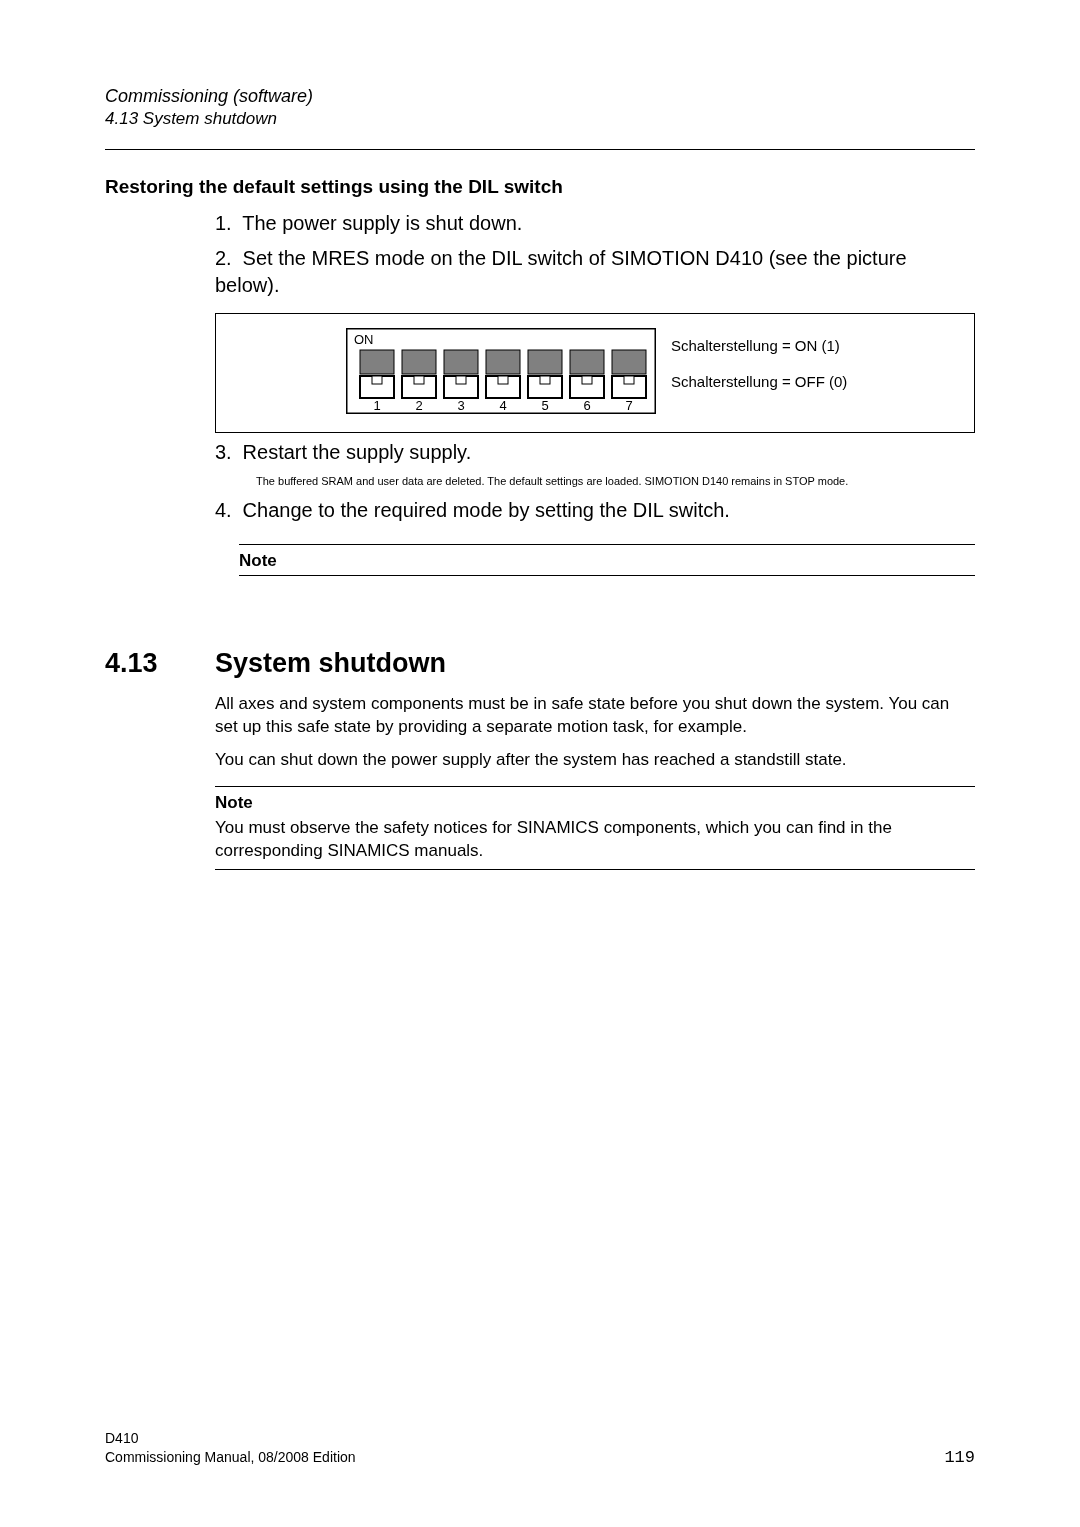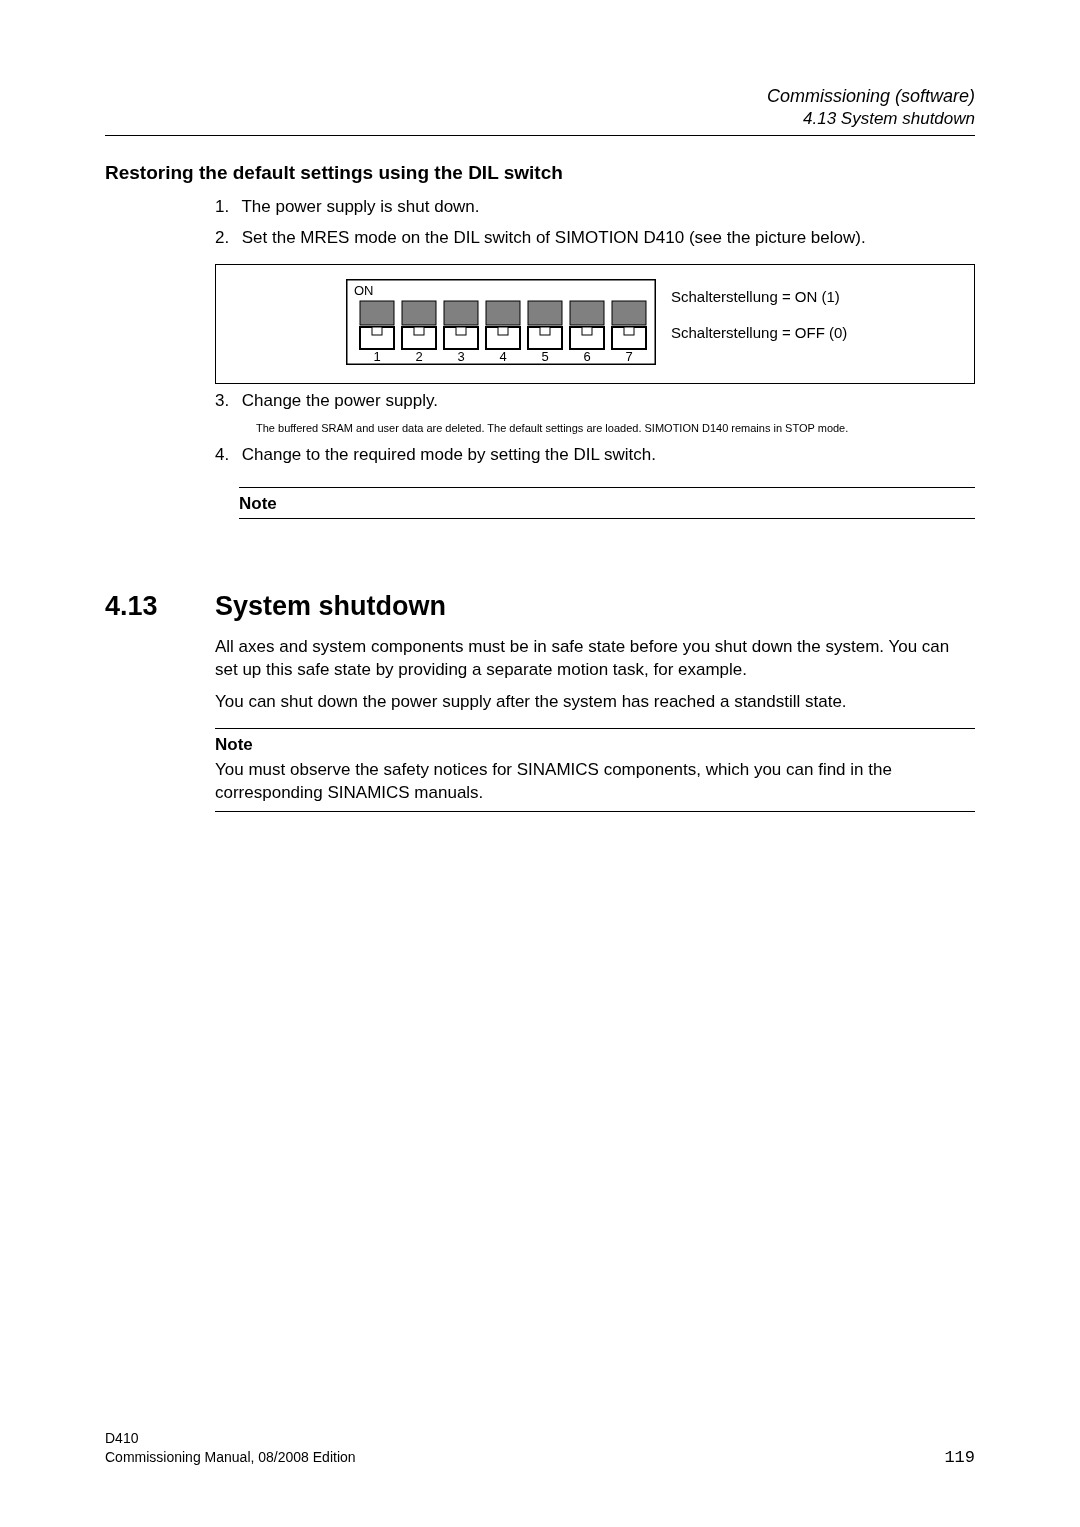--- a/index.html
+++ b/index.html
@@ -1,26 +1,26 @@
 <!DOCTYPE html>
 <html><head>
 <meta charset="utf-8">
 <style>
   * { margin: 0; padding: 0; box-sizing: border-box; }
   html, body { width: 1080px; height: 1527px; background: #fff; font-family: Arial, Helvetica, sans-serif; color: #000; }
   .page { width: 1080px; height: 1527px; position: relative; padding: 86px 105px 0 105px; }
-  .header { text-align: right; margin-bottom: 6px; }
+  .header { text-align: left; margin-bottom: 20px; }
   .header-title { font-style: italic; font-size: 18px; }
   .header-sub { font-style: italic; font-size: 17px; margin-top: 2px; }
   .header-rule { border: 0; border-top: 1.5px solid #000; margin-top: 4px; margin-bottom: 26px; }
 
   .h3 { font-weight: bold; font-size: 19px; margin-bottom: 12px; }
   .indent { margin-left: 110px; }
   .ol { list-style: none; }
-  .ol-item { font-size: 17px; line-height: 1.35; margin-bottom: 8px; }
+  .ol-item { font-size: 20px; line-height: 1.35; margin-bottom: 8px; }
   .ol-num { display: inline-block; min-width: 22px; }
   .ol-sub { font-size: 11px; line-height: 1.35; margin: 8px 0 8px 41px; }
 
   .figure-box { border: 1.5px solid #000; padding: 14px 20px 14px 20px; margin: 14px 0 6px 0; display:flex; align-items:center; }
   .dip-wrap { display:flex; align-items:flex-start; gap: 15px; }
   .dip-svg-holder { margin-left: 110px; }
   .legend { font-size: 15px; line-height: 2.4; }
   .fig-caption { font-size: 15px; margin: 8px 0 14px 0; }
   .fig-caption .cap-id { margin-right: 18px; }
 
@@ -120,21 +120,21 @@
           <div>Schalterstellung = OFF (0)</div>
         </div>
       </div>
     </div>
   </div>
 
   <div class="indent">
     <div class="ol">
       <div class="ol-item">
         <span class="ol-num">3.</span>
-        <span>Change the power supply.</span>
+        <span>Restart the supply supply.</span>
       </div>
       <div class="ol-sub">The buffered SRAM and user data are deleted. The default settings are loaded. SIMOTION D140 remains in STOP mode.</div>
       <div class="ol-item">
         <span class="ol-num">4.</span>
         <span>Change to the required mode by setting the DIL switch.</span>
       </div>
     </div>
 
     <div class="note-block">
       <hr class="note-rule">

